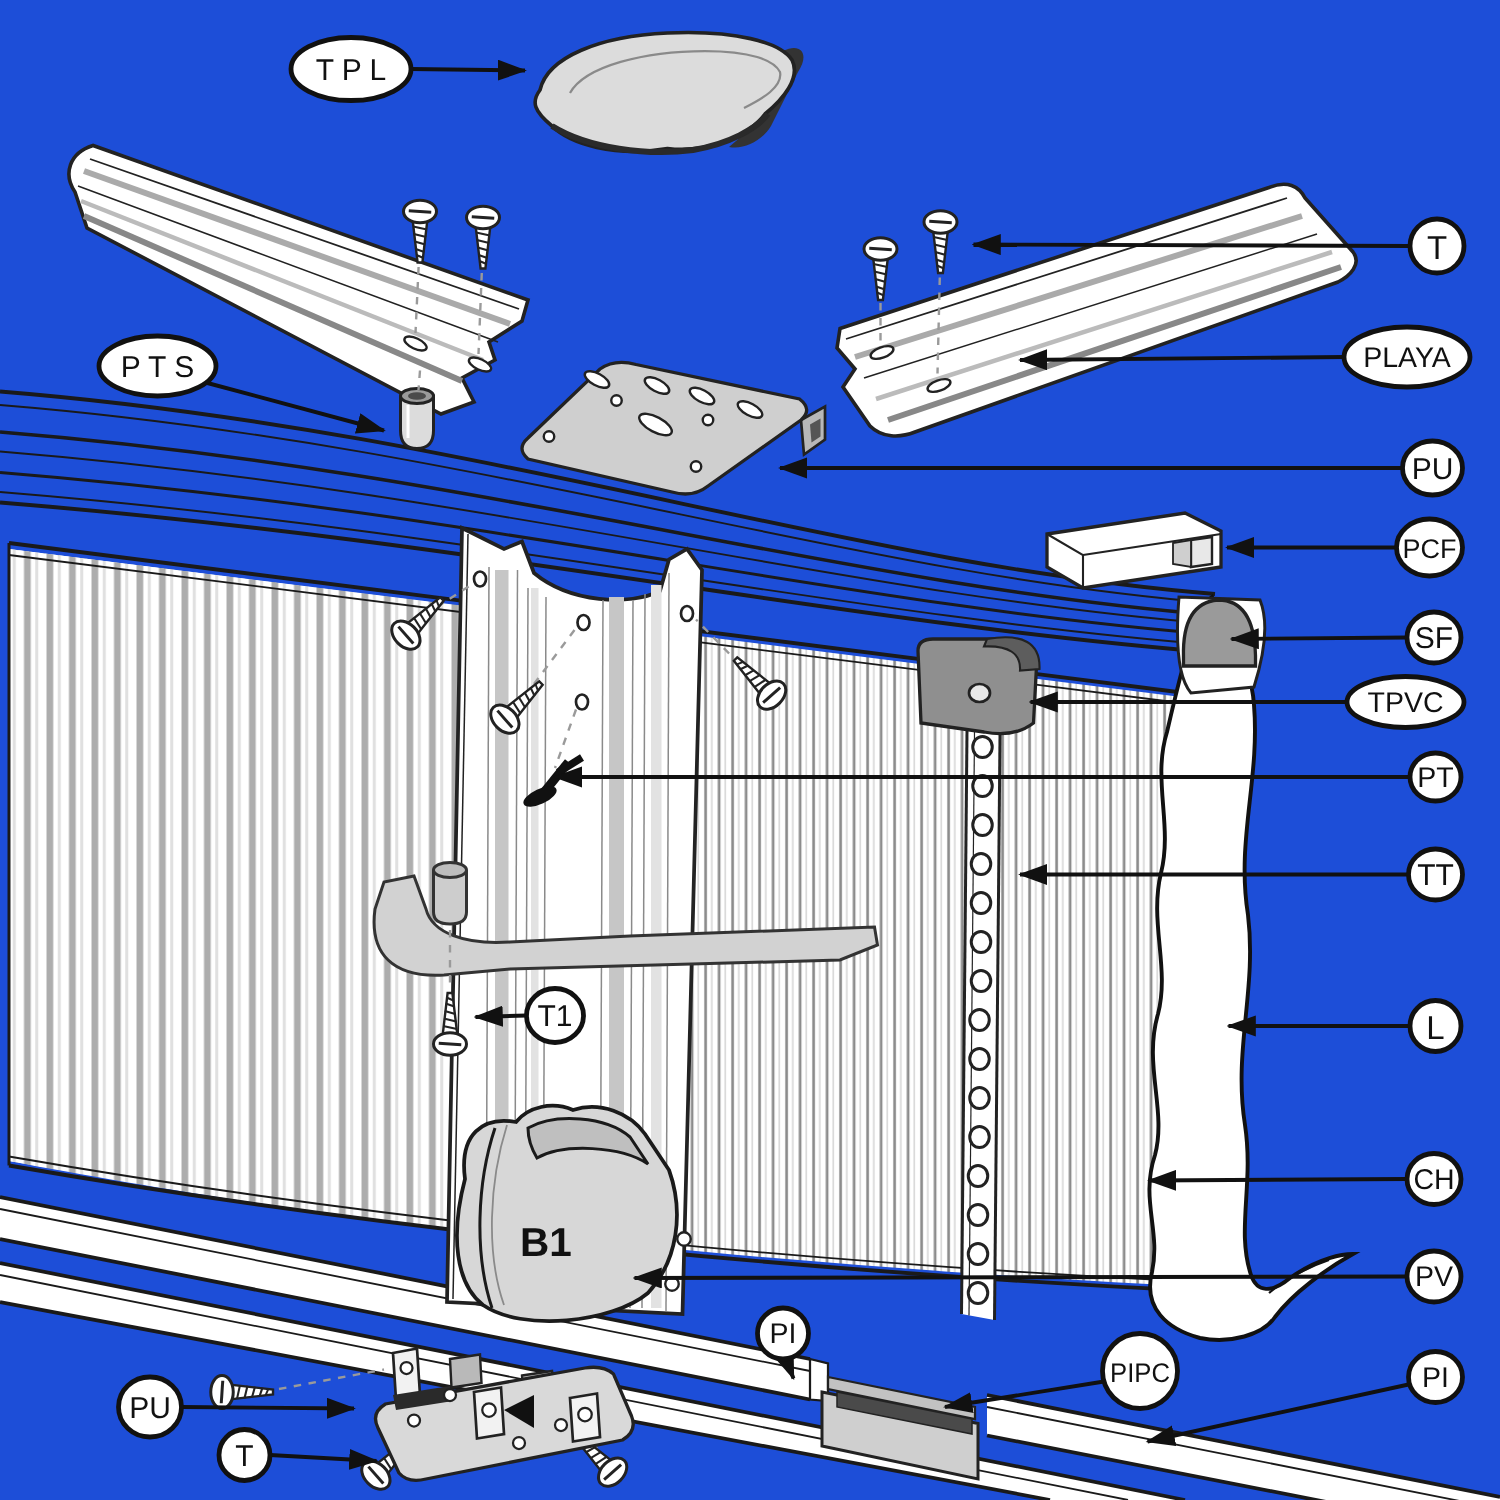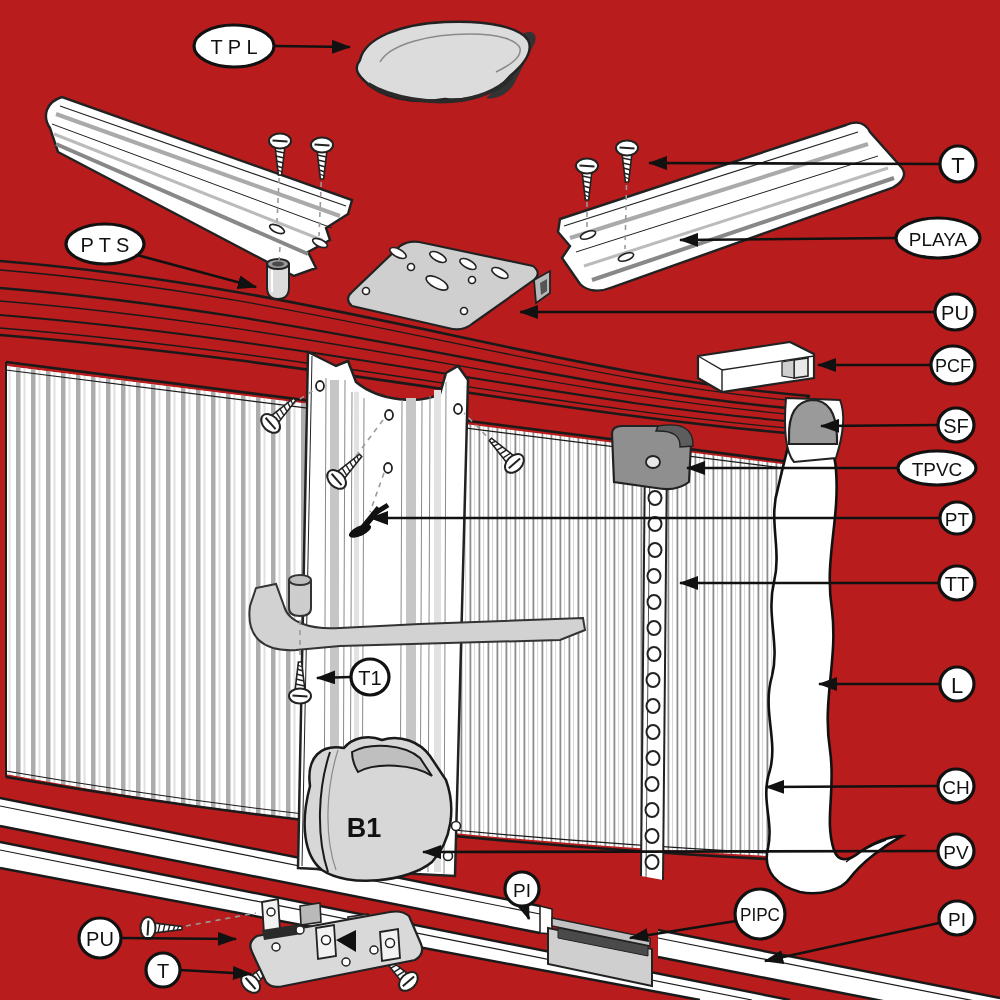--- a/index.html
+++ b/index.html
@@ -1,16 +1,16 @@
 <!DOCTYPE html>
 <html><head>
 <meta charset="utf-8">
 <style>
   html,body{margin:0;padding:0;background:#fff;}
-  .stage{width:1000px;height:1000px;position:relative;background:#b91c1c;overflow:hidden;}
+  .stage{width:1000px;height:1000px;position:relative;background:#1d4ed8;overflow:hidden;}
   svg{display:block;}
   text{font-family:"Liberation Sans", sans-serif;fill:#111;}
 </style>
 </head>
 <body>
 
 <div class="stage">
 <svg id="art" width="1000" height="1000" viewBox="0 0 1000 1000">
   <defs>
     <marker id="arrowhead" markerWidth="7.5" markerHeight="5.4" refX="7" refY="2.7" orient="auto" markerUnits="strokeWidth">

